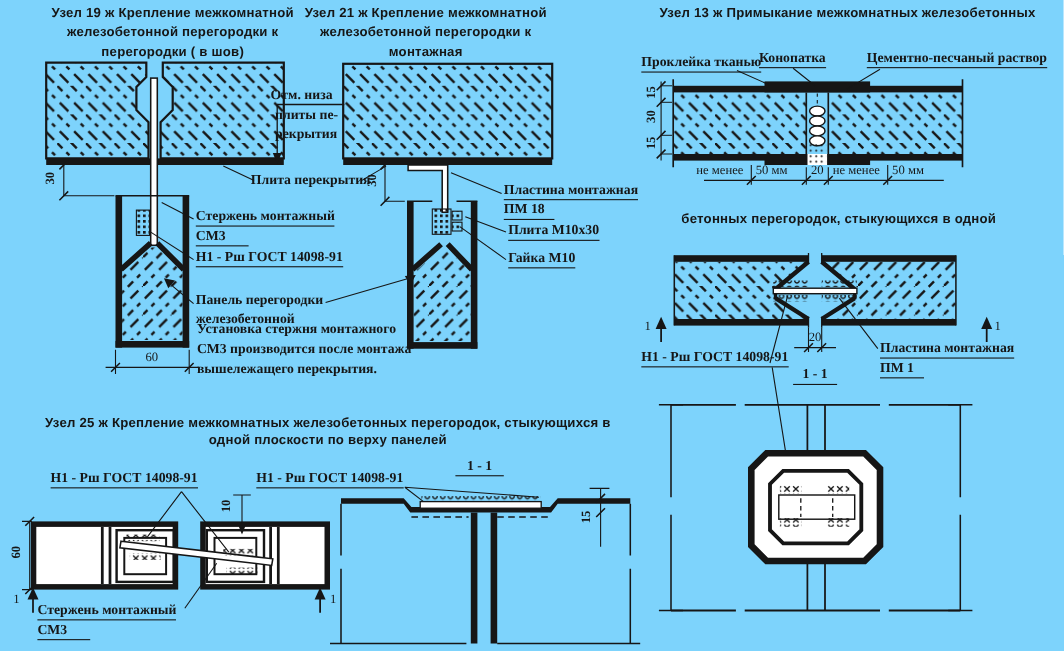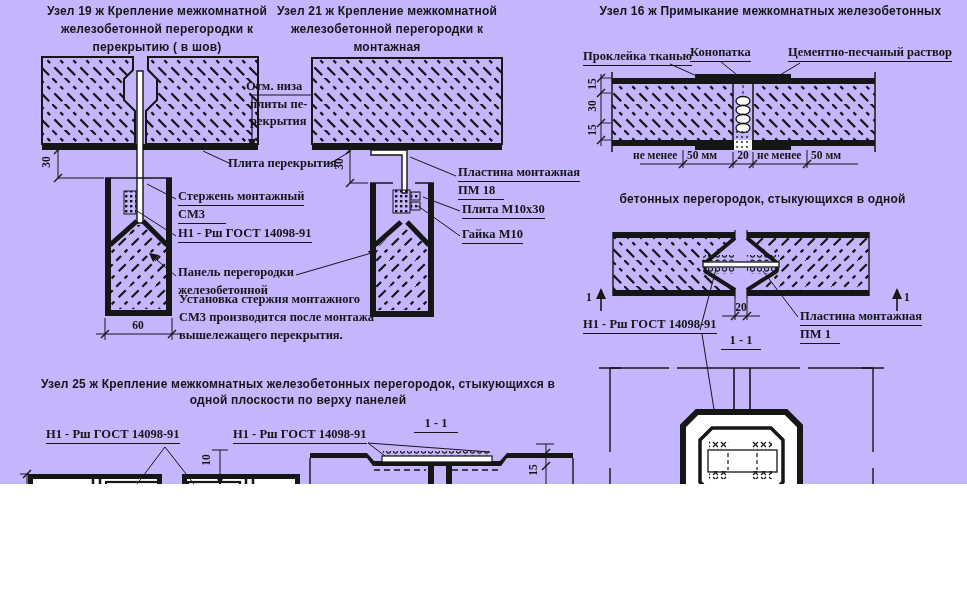--- a/index.html
+++ b/index.html
@@ -1,23 +1,23 @@
 <!DOCTYPE html>
 <html><head>
 <meta charset="utf-8">
 <style>
   html,body{margin:0;padding:0;background:#fff}
-  .page{position:relative;width:967px;height:484px;background:#c4b5fd;color:#161616;
+  .page{position:relative;width:967px;height:592px;background:#7dd3fc;color:#161616;
         font-family:"Liberation Serif",serif;overflow:hidden}
   .page svg{position:absolute;left:0;top:0}
   .t{position:absolute;font-family:"Liberation Sans",sans-serif;font-weight:bold;
      font-size:12px;letter-spacing:.2px;white-space:nowrap;text-align:center}
   .lbl{position:absolute;font-weight:bold;font-size:12.5px;white-space:nowrap;line-height:1.1}
   .u{border-bottom:1.6px solid #161616;padding-bottom:1px}
-  .dim{position:absolute;font-weight:bold;font-size:11.5px;white-space:nowrap}
+  .dim{position:absolute;font-weight:normal;font-size:11.5px;white-space:nowrap}
   .vd{position:absolute;width:26px;text-align:center;font-weight:bold;font-size:11.5px;
       transform:rotate(-90deg)}
   .ctr{text-align:center}
 </style>
 </head>
 <body>
 
 <div class="page">
 
 <svg width="967" height="592" viewBox="0 0 967 592">
@@ -186,27 +186,27 @@
     <path d="M310,458 V505 M310,517 V585 M573,458 V505 M573,517 V585" stroke-width="1.4"></path>
     <path d="M316,585 H424 M452,585 H566 M300,585 H318 M564,585 H582" stroke-width="1.4"></path>
     <path d="M546,444 V497 M536,444 H554" stroke-width="1"></path>
     <path d="M542,457 L550,449 M542,470 L550,462" stroke-width="1.4"></path>
     <path d="M368,443 L385,456 M368,443 L490,452" stroke-width="1"></path>
   </g>
 </svg>
 
 <div class="t" style="left:22px;top:4px;width:270px">Узел 19 ж Крепление межкомнатной</div>
 <div class="t" style="left:22px;top:22px;width:270px">железобетонной перегородки к</div>
-<div class="t" style="left:22px;top:40px;width:270px">перекрытию ( в шов)</div>
+<div class="t" style="left:22px;top:40px;width:270px">перегородки ( в шов)</div>
 
 <div class="t" style="left:277px;top:4px;width:220px">Узел 21 ж Крепление межкомнатной</div>
 <div class="t" style="left:277px;top:22px;width:220px">железобетонной перегородки к</div>
 <div class="t" style="left:277px;top:40px;width:220px">монтажная</div>
 
-<div class="t" style="left:583px;top:4px;width:375px">Узел 16 ж Примыкание межкомнатных железобетонных</div>
+<div class="t" style="left:583px;top:4px;width:375px">Узел 13 ж Примыкание межкомнатных железобетонных</div>
 
 <div class="t" style="left:600px;top:192px;width:325px">бетонных перегородок, стыкующихся в одной</div>
 
 <div class="t" style="left:18px;top:377px;width:560px">Узел 25 ж Крепление межкомнатных железобетонных перегородок, стыкующихся в</div>
 <div class="t" style="left:18px;top:393px;width:560px">одной плоскости по верху панелей</div>
 
 <div class="lbl" style="left:246px;top:80px">Отм. низа</div>
 <div class="lbl" style="left:250px;top:98px">плиты пе-</div>
 <div class="lbl" style="left:250px;top:115px">рекрытия</div>
 <div class="lbl" style="left:228px;top:157px">Плита перекрытия</div>

